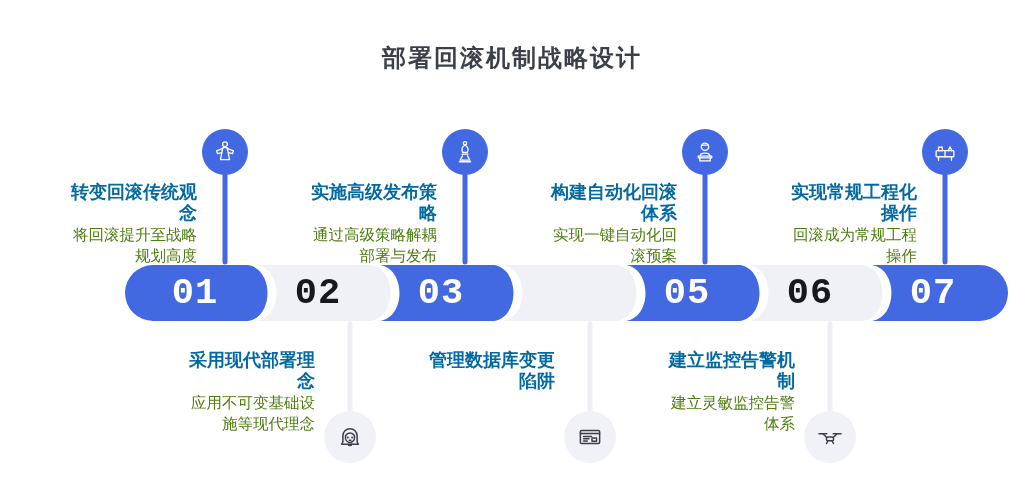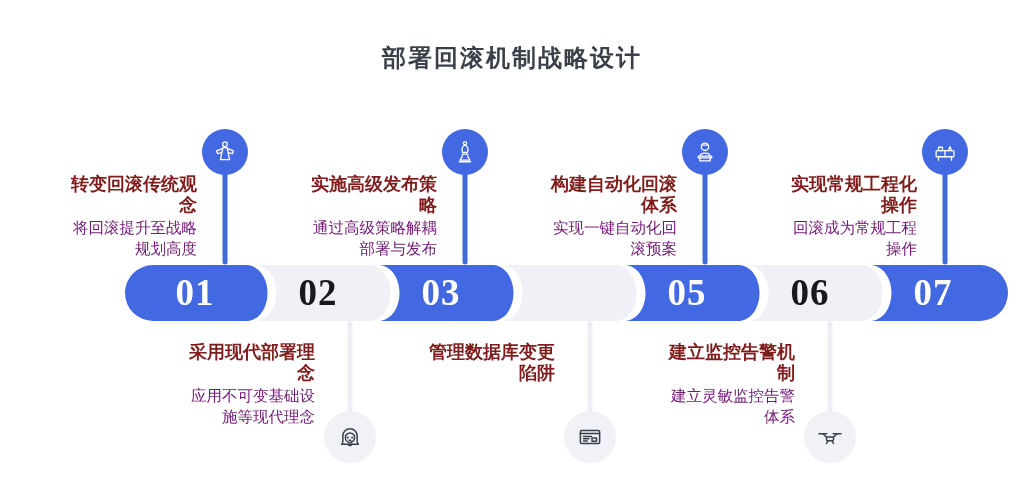--- a/index.html
+++ b/index.html
@@ -1,37 +1,37 @@
 <!DOCTYPE html>
 <html><head>
 <meta charset="utf-8">
 <style>
   html,body{margin:0;padding:0;background:#fff;}
   .canvas{
     position:relative;width:1024px;height:503px;background:#ffffff;overflow:hidden;
-    font-family:Liberation Serif, serif;
+    font-family:Liberation Mono, monospace;
     border-radius:30px;
   }
   .page-title{
     position:absolute;top:42px;left:0;width:100%;text-align:center;
     font-size:24px;font-weight:bold;color:#3A3F48;letter-spacing:2px;
   }
   .band-svg{position:absolute;left:0;top:0;}
   .num{
     position:absolute;top:272px;width:84px;height:42px;line-height:42px;
     text-align:center;font-size:37px;font-weight:bold;letter-spacing:1px;
   }
   .num.on-blue{color:#FFFFFF;}
   .num.on-light{color:#17191E;}
   .text-block{position:absolute;width:152px;text-align:right;}
   .text-block .t{
-    font-size:18px;font-weight:bold;color:#7f1d1d;line-height:21px;white-space:pre-line;
+    font-size:18px;font-weight:bold;color:#0369a1;line-height:21px;white-space:pre-line;margin-top:9px;
   }
   .text-block .s{
-    font-size:15.5px;color:#701a75;line-height:21px;white-space:pre-line;margin-top:1px;
+    font-size:15.5px;color:#4d7c0f;line-height:21px;white-space:pre-line;margin-top:1px;
   }
   .tb-top{top:174px;}
   .tb-bottom{top:342px;}
   .circ{
     position:absolute;border-radius:50%;
     display:flex;align-items:center;justify-content:center;
   }
   .circ-top{width:46px;height:46px;top:129px;background:#4268E2;}
   .circ-bottom{width:52px;height:52px;top:411px;background:#F0F2F7;}
 </style>

